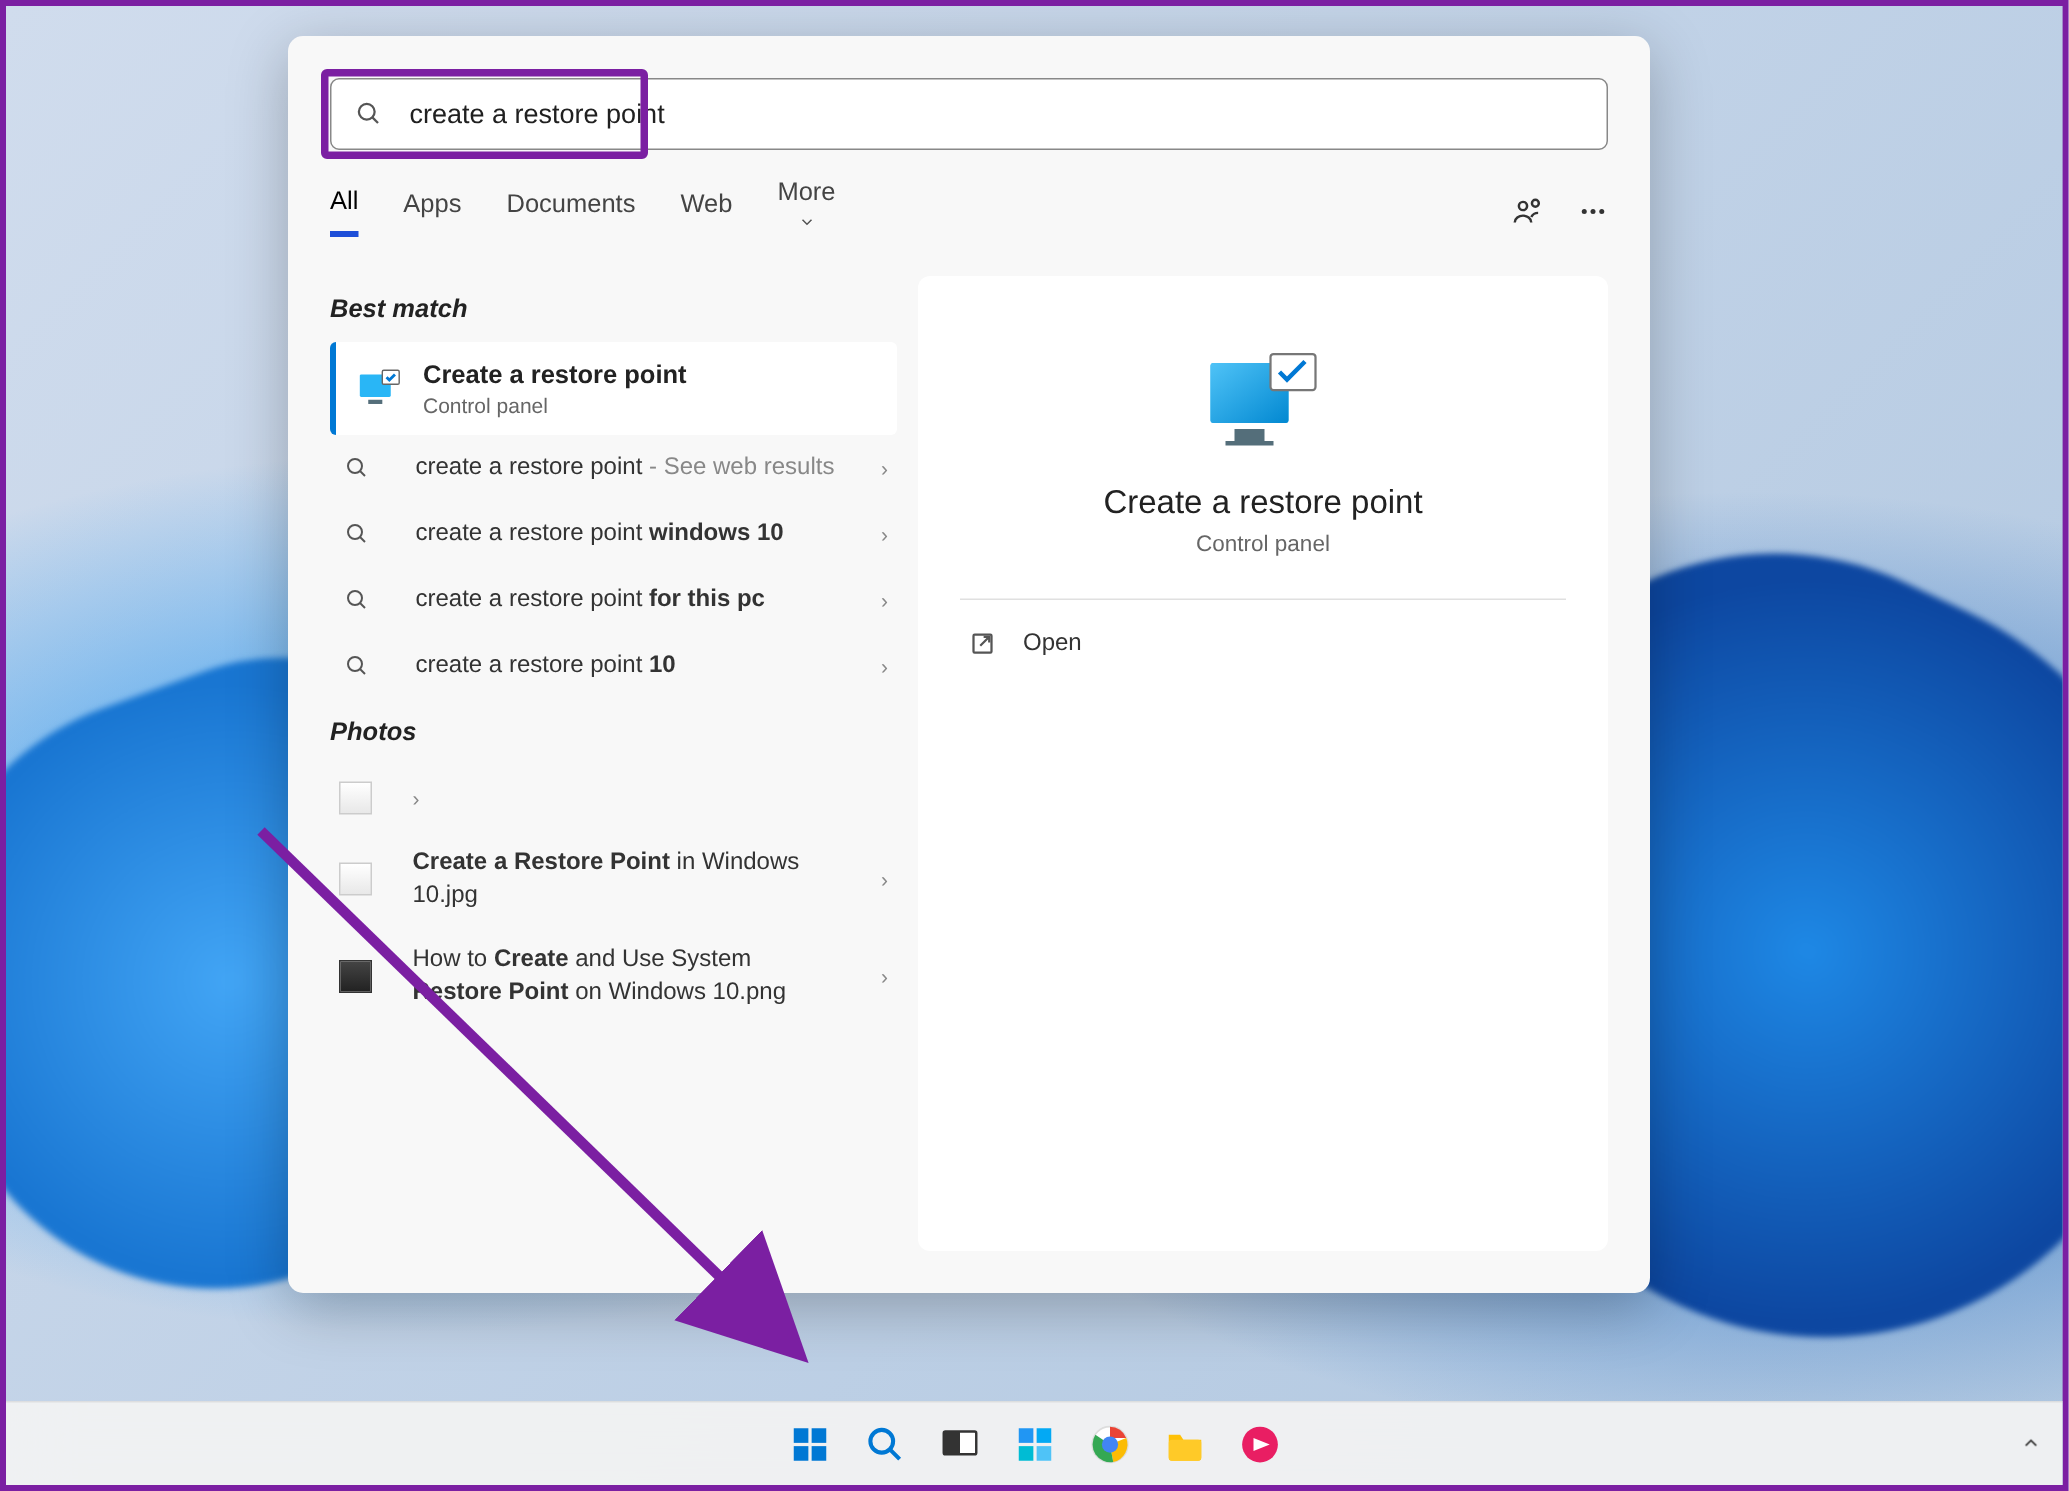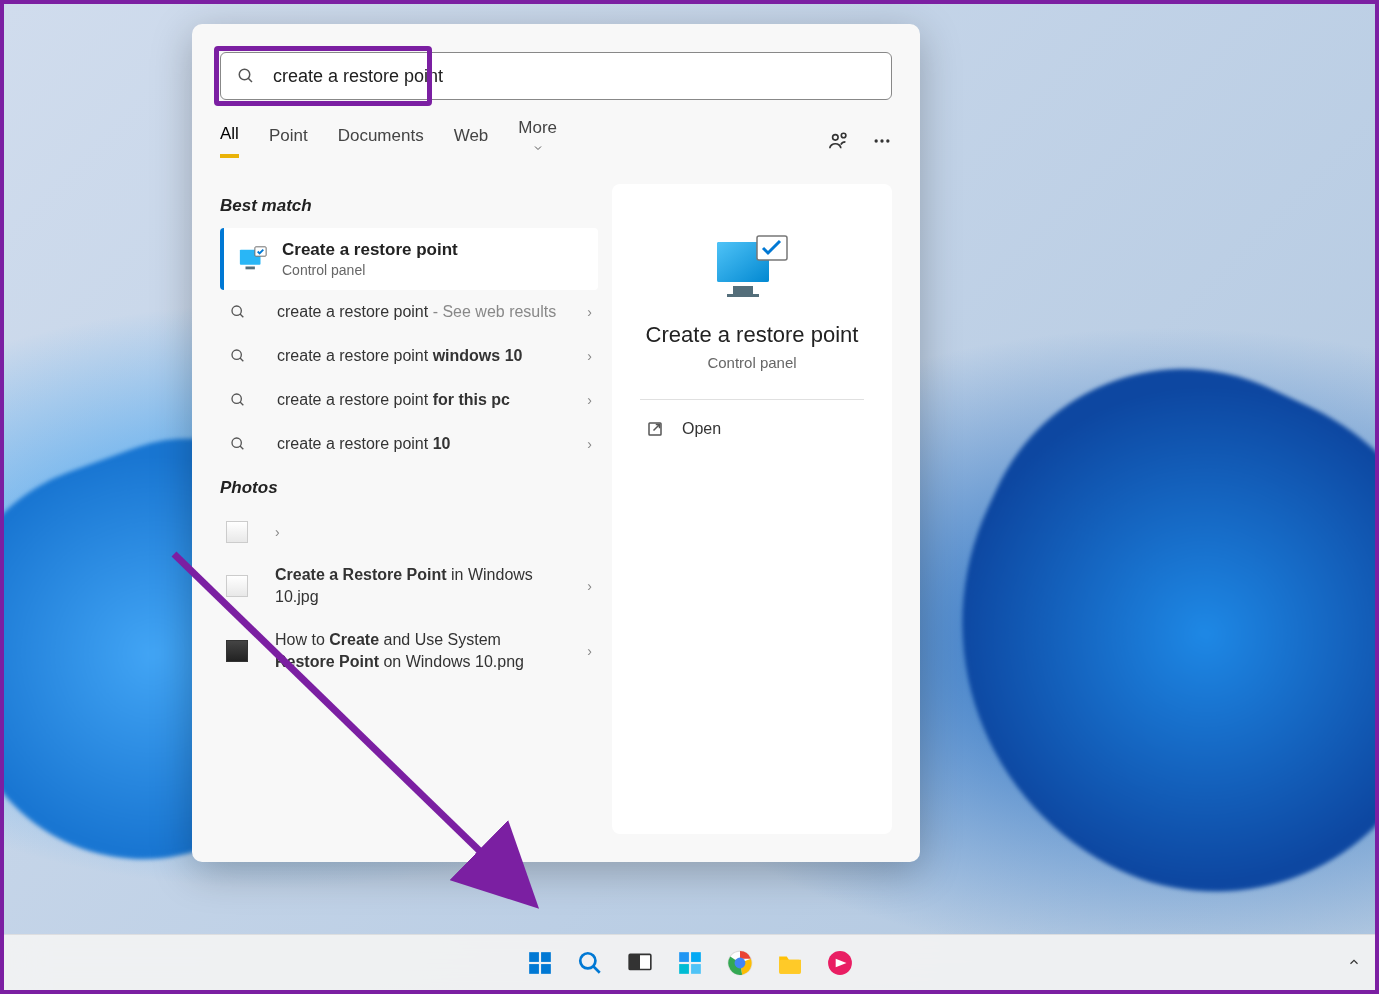--- a/index.html
+++ b/index.html
@@ -1,28 +1,28 @@
 <!DOCTYPE html>
 <html><head>
 <meta charset="utf-8">
 <style>
 * { margin: 0; padding: 0; box-sizing: border-box; font-family: 'Segoe UI', sans-serif; }
 body { width: 1379px; height: 994px; border: 4px solid #7b1fa2; background: linear-gradient(135deg, #c5d4e8 0%, #a8bfdb 100%); position: relative; overflow: hidden; }
 .wallpaper { position: absolute; inset: 0; background: radial-gradient(ellipse at 20% 60%, #2196f3 0%, transparent 35%), radial-gradient(ellipse at 85% 65%, #1565c0 0%, transparent 35%), linear-gradient(135deg, #d0dced 0%, #b0c7e0 100%); }
 .wallpaper::before { content: ''; position: absolute; left: -50px; top: 450px; width: 400px; height: 400px; background: radial-gradient(circle, #42a5f5 0%, #1976d2 70%); border-radius: 50% 40% 60% 50%; filter: blur(2px); transform: rotate(-20deg); }
 .wallpaper::after { content: ''; position: absolute; right: -80px; top: 380px; width: 500px; height: 500px; background: radial-gradient(circle, #1e88e5 0%, #0d47a1 70%); border-radius: 45% 55% 50% 60%; filter: blur(2px); transform: rotate(25deg); }
-.search-panel { position: absolute; left: 188px; top: 20px; width: 728px; height: 838px; background: #f8f8f8; border-radius: 10px; box-shadow: 0 10px 40px rgba(0,0,0,0.25); display: flex; flex-direction: column; padding: 28px 0 0 0; }
+.search-panel { position: absolute; left: 188px; top: 20px; width: 908px; height: 838px; background: #f8f8f8; border-radius: 10px; box-shadow: 0 10px 40px rgba(0,0,0,0.25); display: flex; flex-direction: column; padding: 28px 0 0 0; }
 .search-box-wrap { margin: 0 28px 18px 28px; position: relative; }
 .search-box { width: 100%; height: 48px; border: 1px solid #888; border-radius: 6px; background: #fff; display: flex; align-items: center; padding: 0 16px; }
 .search-box svg { flex-shrink: 0; }
 .search-box input { flex: 1; border: none; outline: none; font-size: 18px; margin-left: 18px; color: #202020; }
 .highlight-box { position: absolute; left: -6px; top: -6px; width: 218px; height: 60px; border: 5px solid #7b1fa2; border-radius: 4px; pointer-events: none; }
 .filter-row { display: flex; align-items: center; padding: 0 28px; margin-bottom: 10px; gap: 30px; position: relative; }
 .filter-tab { font-size: 17px; color: #444; cursor: pointer; padding-bottom: 10px; }
-.filter-tab.active { color: #000; font-weight: 500; border-bottom: 4px solid #eab308; }
+.filter-tab.active { color: #000; font-weight: 500; border-bottom: 4px solid #1d4ed8; }
 .filter-more { display: flex; align-items: center; gap: 4px; flex-direction: column; }
 .filter-icons { position: absolute; right: 28px; display: flex; gap: 22px; align-items: center; }
 .content-row { display: flex; flex: 1; padding: 10px 28px 28px 28px; gap: 14px; overflow: hidden; }
 .left-col { width: 378px; display: flex; flex-direction: column; }
 .section-title { font-size: 17px; font-weight: 600; color: #222; margin: 12px 0 12px 0; font-style: italic; }
 .best-match { background: #fff; border-radius: 4px; padding: 12px 14px; display: flex; align-items: center; gap: 14px; border-left: 4px solid #0078d4; cursor: pointer; }
 .best-match .title { font-size: 17px; font-weight: 600; color: #222; }
 .best-match .sub { font-size: 14px; color: #666; margin-top: 2px; }
 .result-row { display: flex; align-items: center; padding: 10px 6px; gap: 27px; cursor: pointer; min-height: 44px; }
 .result-icon { width: 24px; display: flex; justify-content: center; flex-shrink: 0; }
@@ -56,21 +56,21 @@
           <circle cx="10" cy="10" r="7"></circle>
           <line x1="20" y1="20" x2="15" y2="15"></line>
         </svg>
       <input value="create a restore point" style="">
     </div>
     <div class="highlight-box"></div>
   </div>
 
   <div class="filter-row">
     <span class="filter-tab active">All</span>
-    <span class="filter-tab">Point</span>
+    <span class="filter-tab">Apps</span>
     <span class="filter-tab">Documents</span>
     <span class="filter-tab">Web</span>
     <span class="filter-tab filter-more">
         <span>More</span>
         <svg width="12" height="12" viewBox="0 0 24 24" fill="none" stroke="#555" stroke-width="2">
           <polyline points="6 9 12 15 18 9"></polyline>
         </svg>
       </span>
     <div class="filter-icons">
       <svg width="22" height="22" viewBox="0 0 24 24" fill="none" stroke="#333" stroke-width="1.8">

